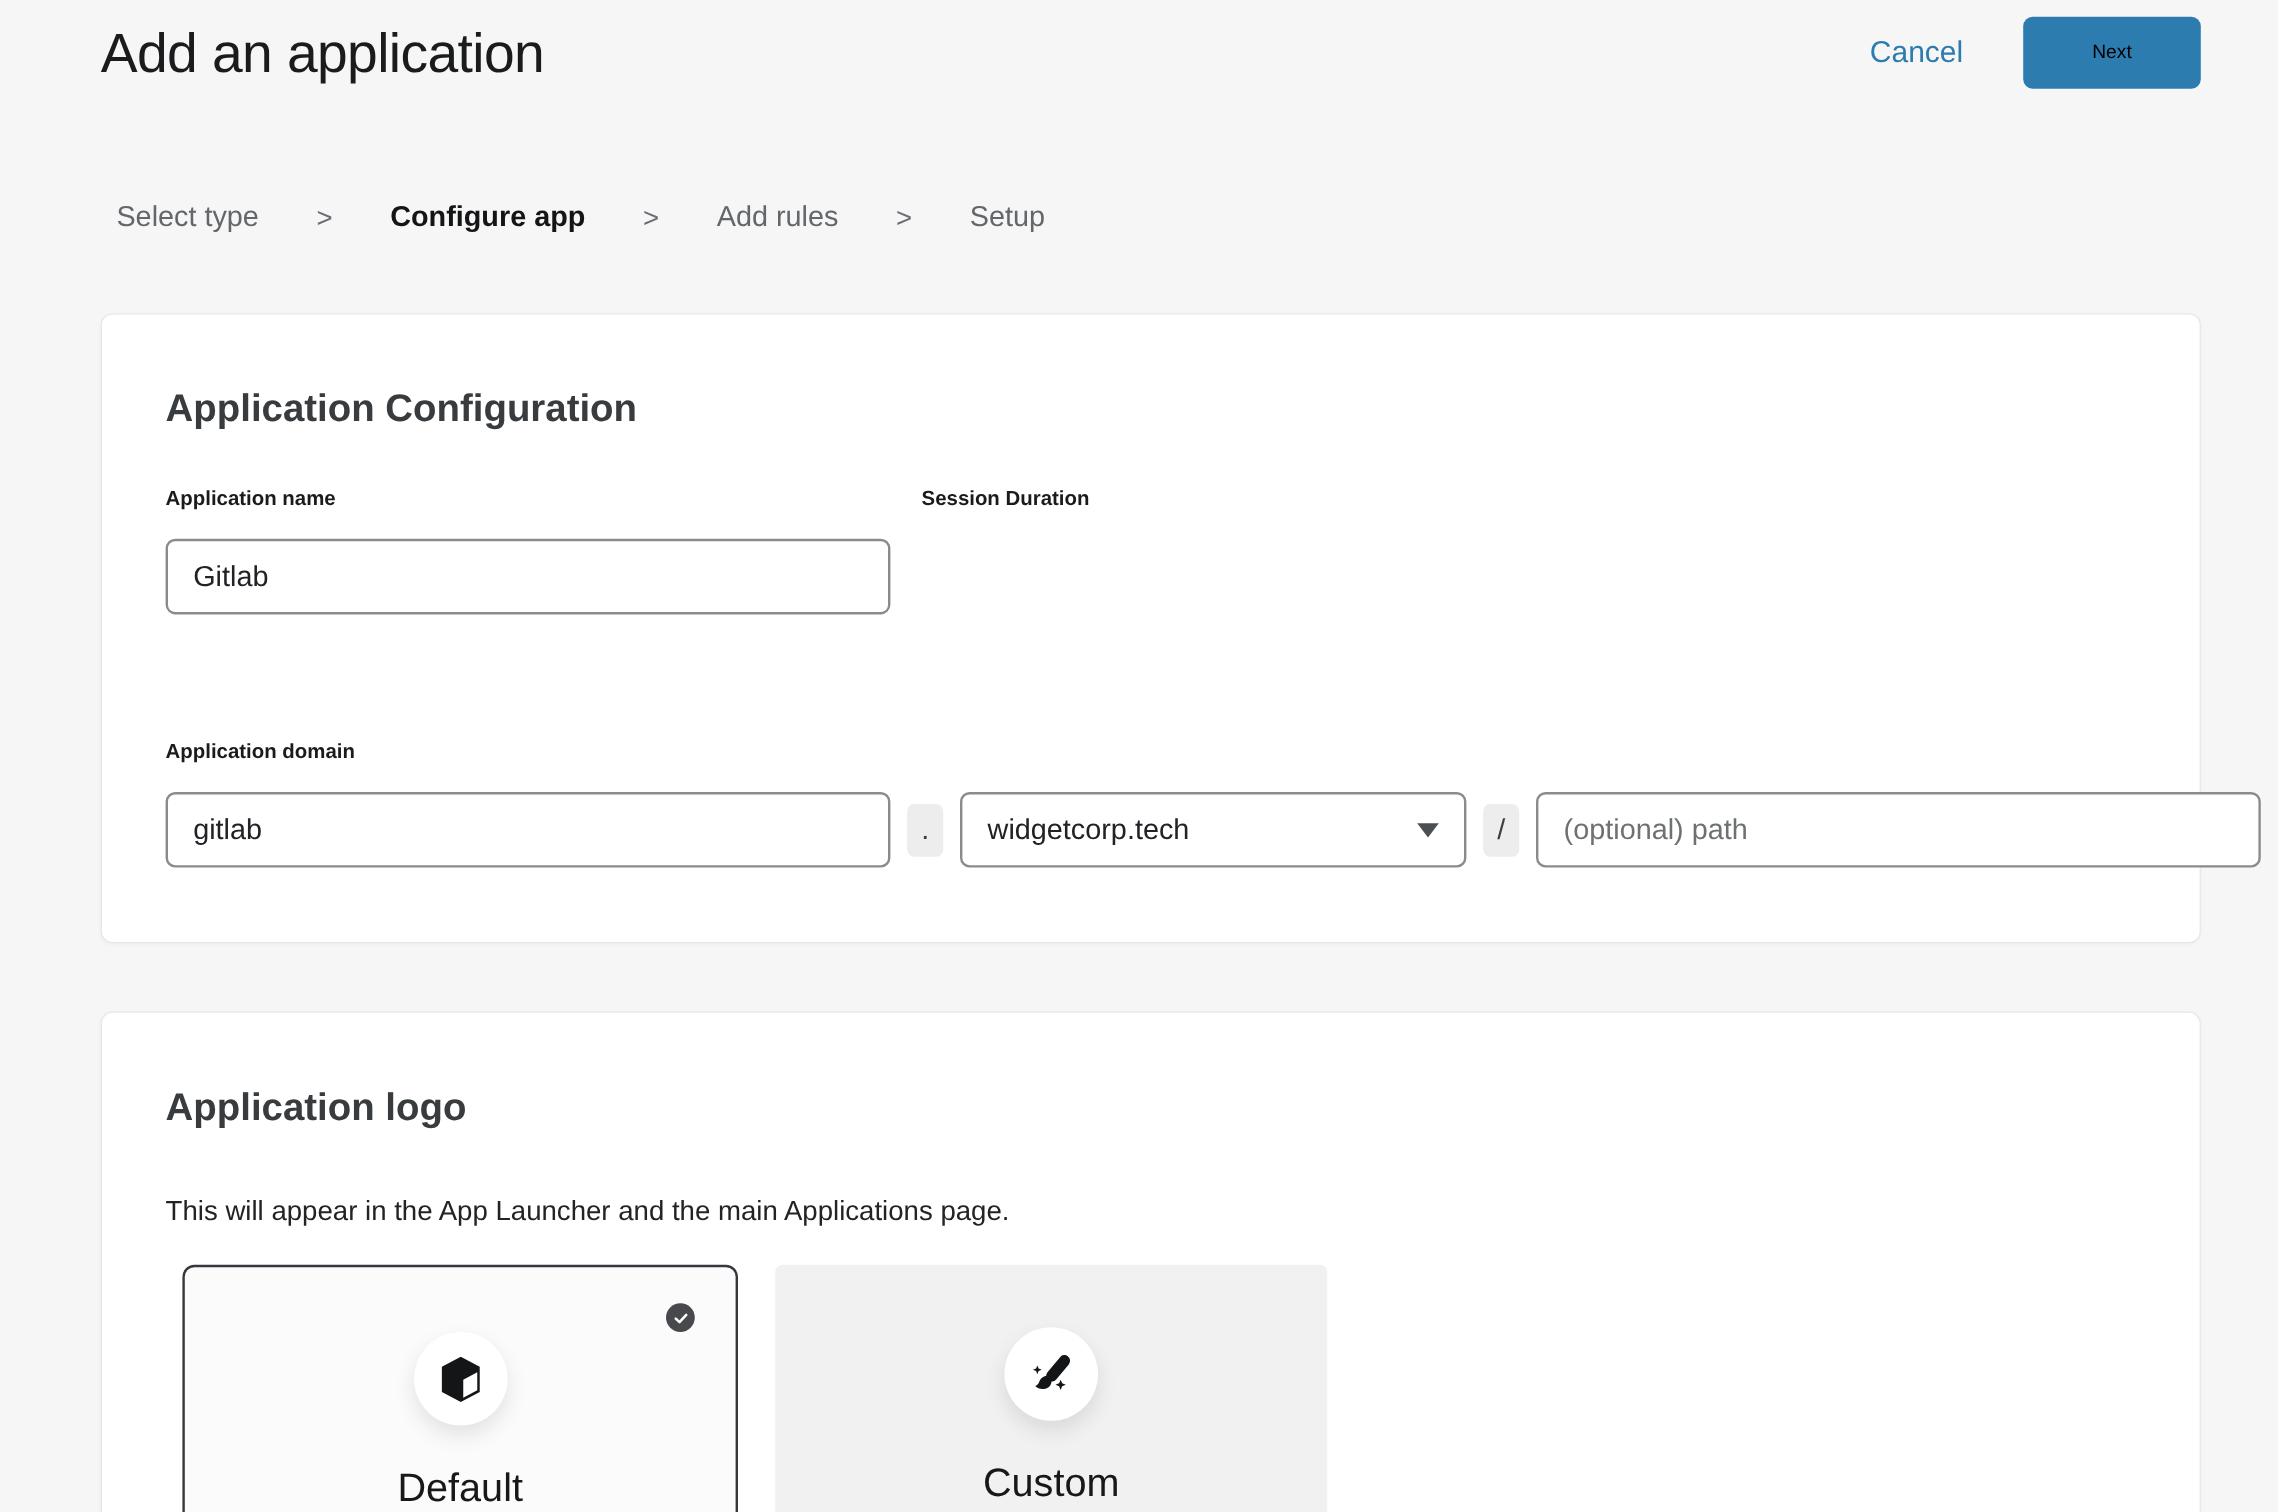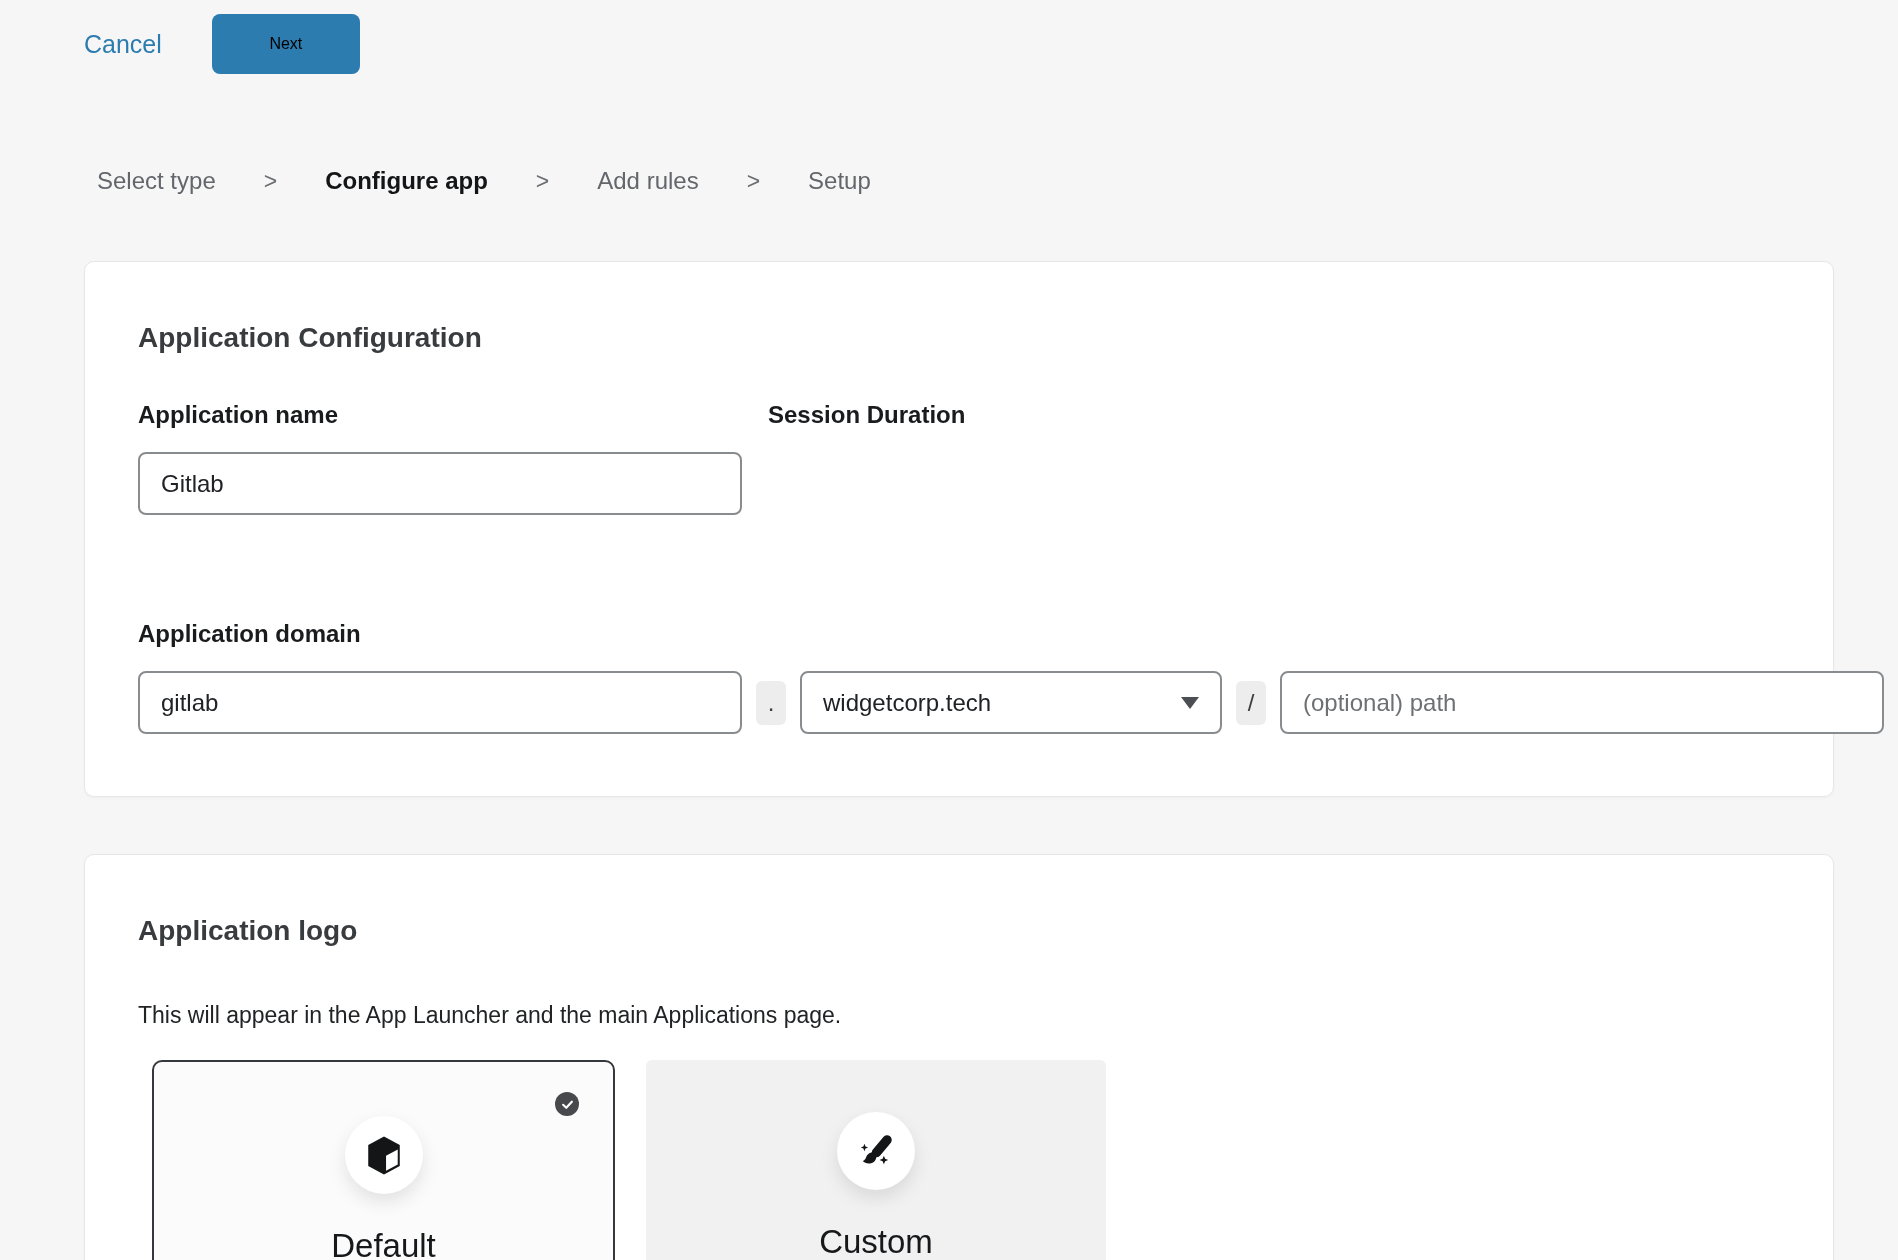--- a/index.html
+++ b/index.html
@@ -37,26 +37,26 @@
   .crumb-sep { color: #6a6e72; font-size: 23px; }
 
   
   .card {
     background: #ffffff; border: 1px solid #e7e7e8; border-radius: 10px;
     box-shadow: 0 1px 3px rgba(0,0,0,0.03);
     margin-left: 84px; width: 1750px;
   }
   .card-1 { margin-top: 66px; padding: 60px 53px 62px 53px; }
   .card-2 { margin-top: 57px; padding: 60px 53px 60px 53px; height: 560px; }
-  .card-heading { font-size: 28px; font-weight: 700; color: #393c3f; }
+  .card-heading { font-size: 32px; font-weight: 700; color: #393c3f; }
 
   
   .form-row { display: flex; gap: 26px; margin-top: 47px; }
   .form-row.second { margin-top: 105px; }
-  .field-label { display: block; font-size: 24px; font-weight: 700; color: #1a1b1d; margin-bottom: 23px; }
+  .field-label { display: block; font-size: 17px; font-weight: 700; color: #1a1b1d; margin-bottom: 23px; }
   .text-input {
     height: 63px; width: 604px; background: #fff;
     border: 2px solid #898c8f; border-radius: 8px;
     font-family: inherit; font-size: 24px; color: #202225;
     padding: 0 21px; outline: none;
   }
   .text-input::placeholder { color: #6e7174; }
   .select-box {
     height: 63px; width: 508px; background: #fff;
     border: 2px solid #898c8f; border-radius: 8px;
@@ -105,20 +105,21 @@
     width: 24px; height: 24px; border-radius: 50%;
     background: #47494c; display: flex; align-items: center; justify-content: center;
   }
 </style>
 </head>
 <body>
 
 <div class="page">
 
   <div class="header-row">
+    <h1 class="page-title">Add an application</h1>
     <div class="header-actions">
       <a class="cancel-link">Cancel</a>
       <button class="next-button">Next</button>
     </div>
   </div>
 
   <nav class="breadcrumb">
     <span class="crumb">Select type</span>
     <span class="crumb-sep">&gt;</span>
     <span class="crumb active">Configure app</span>

